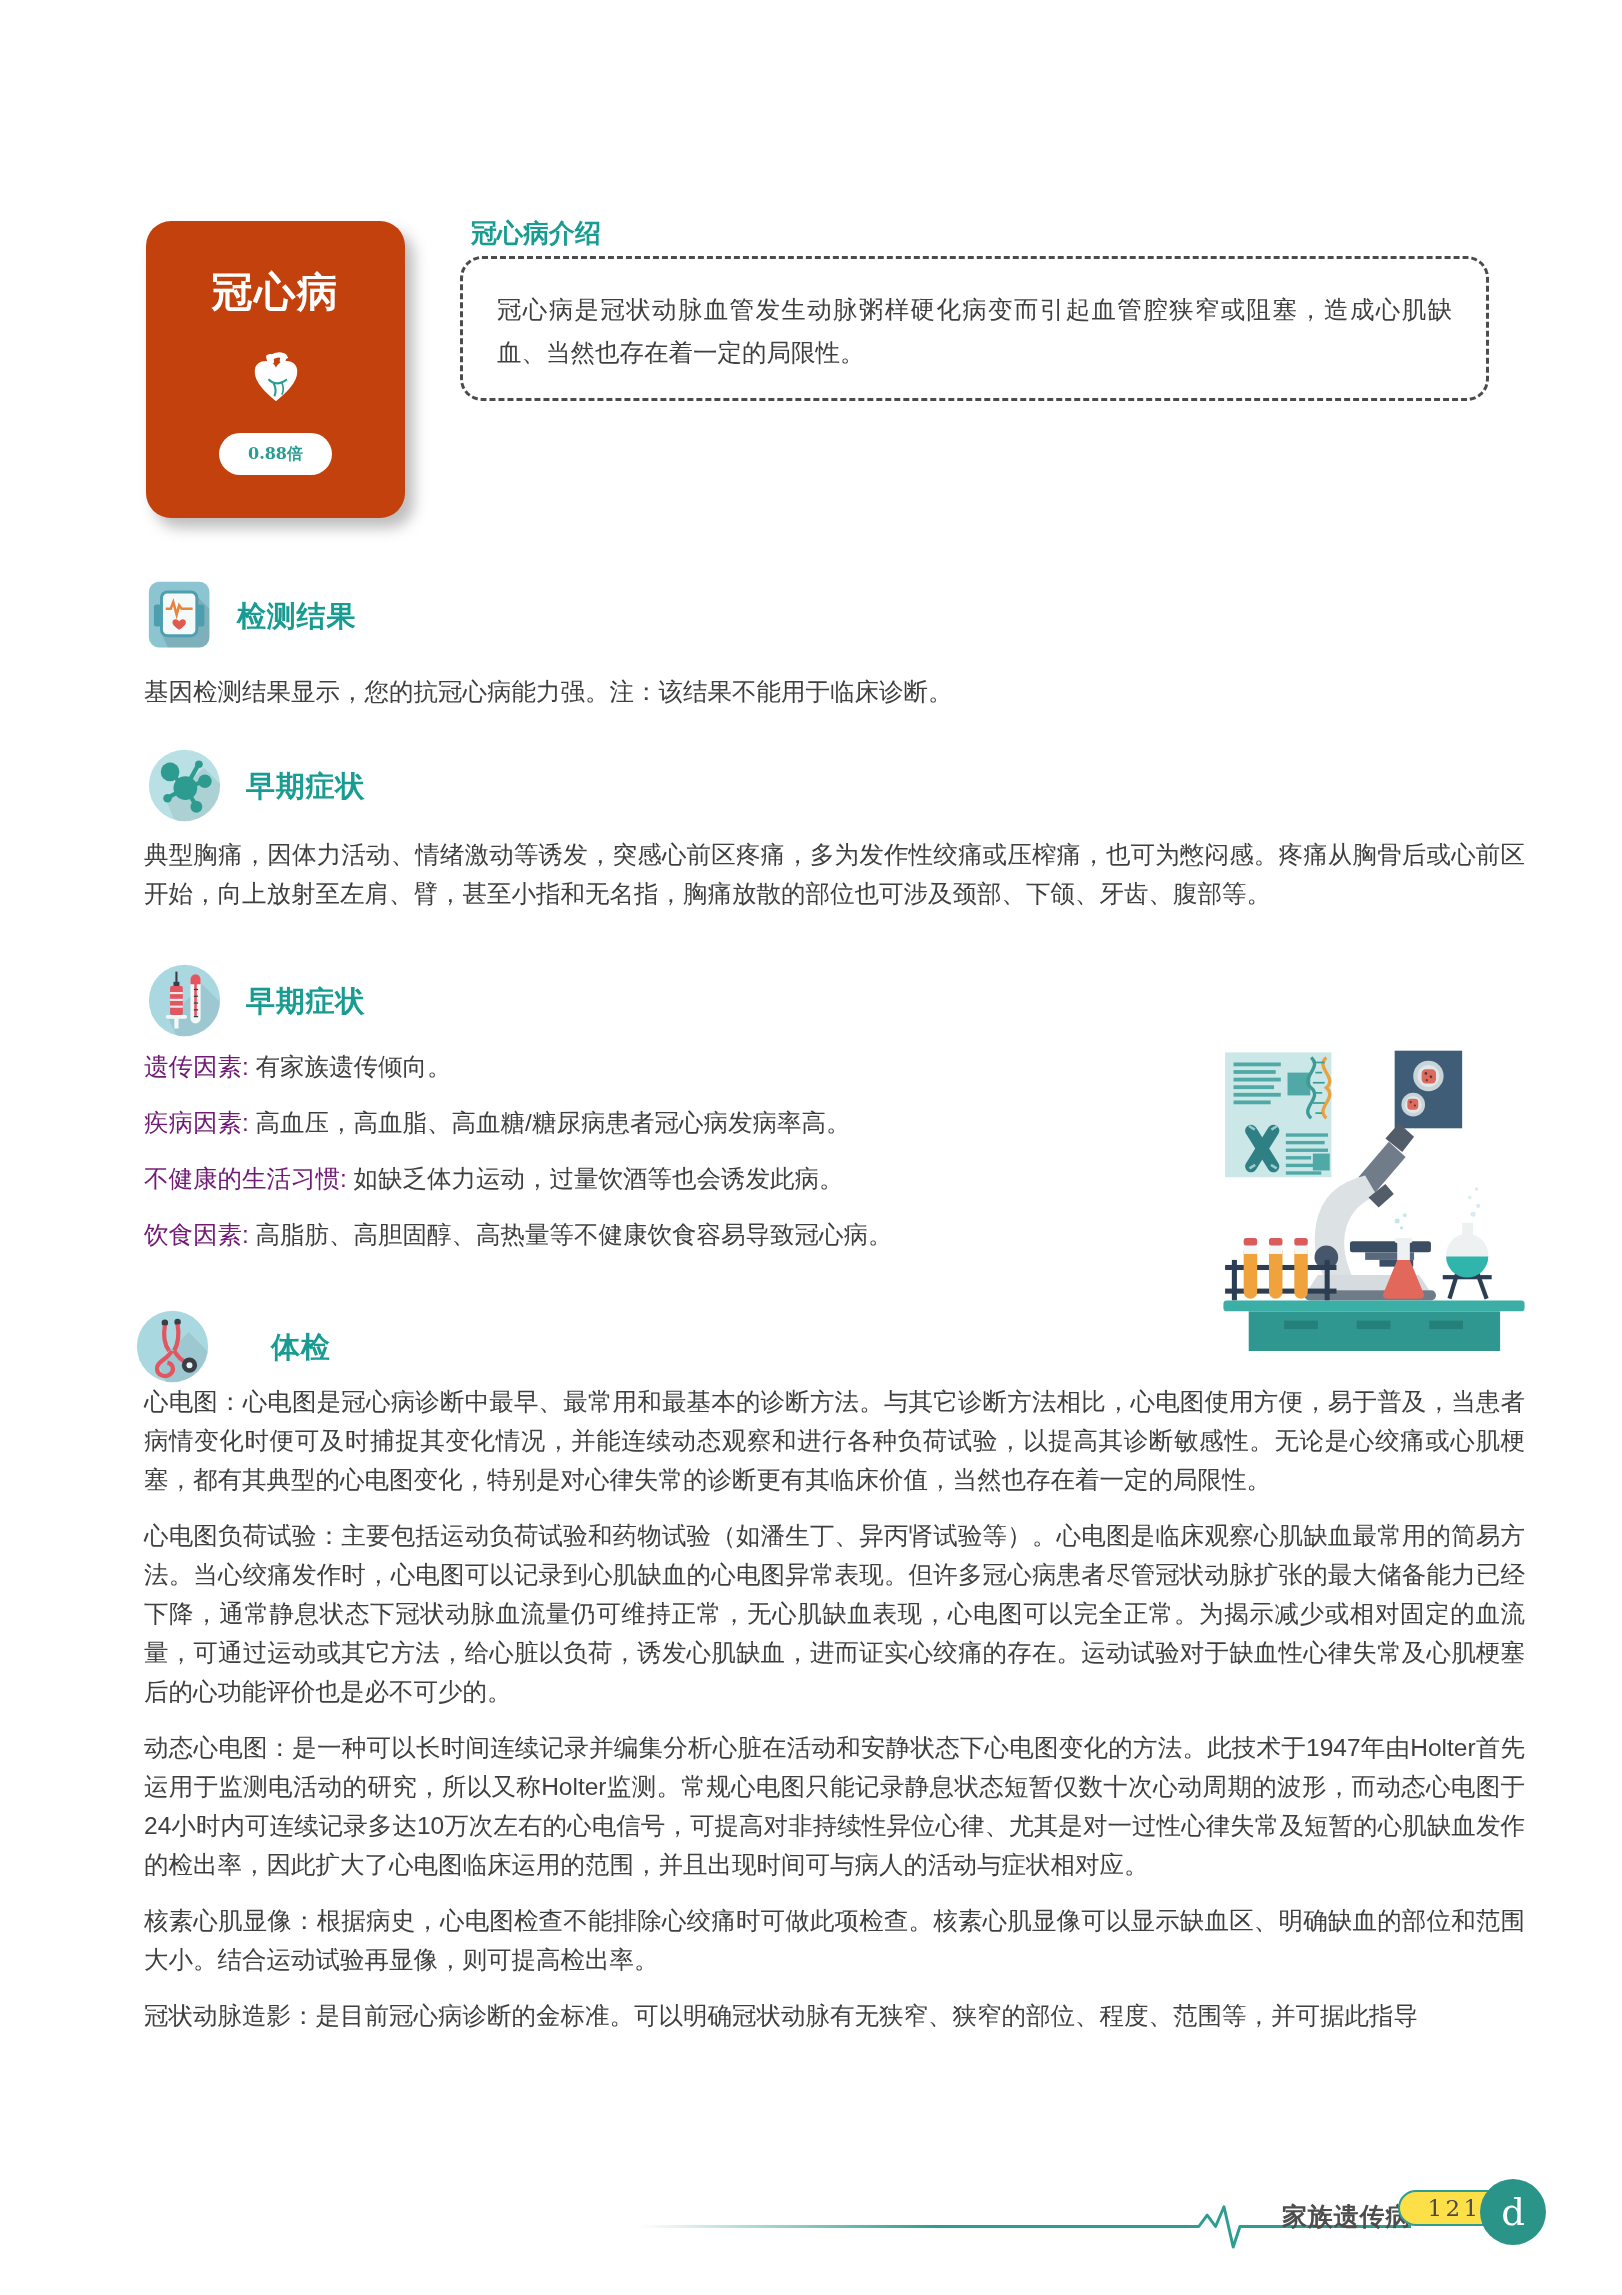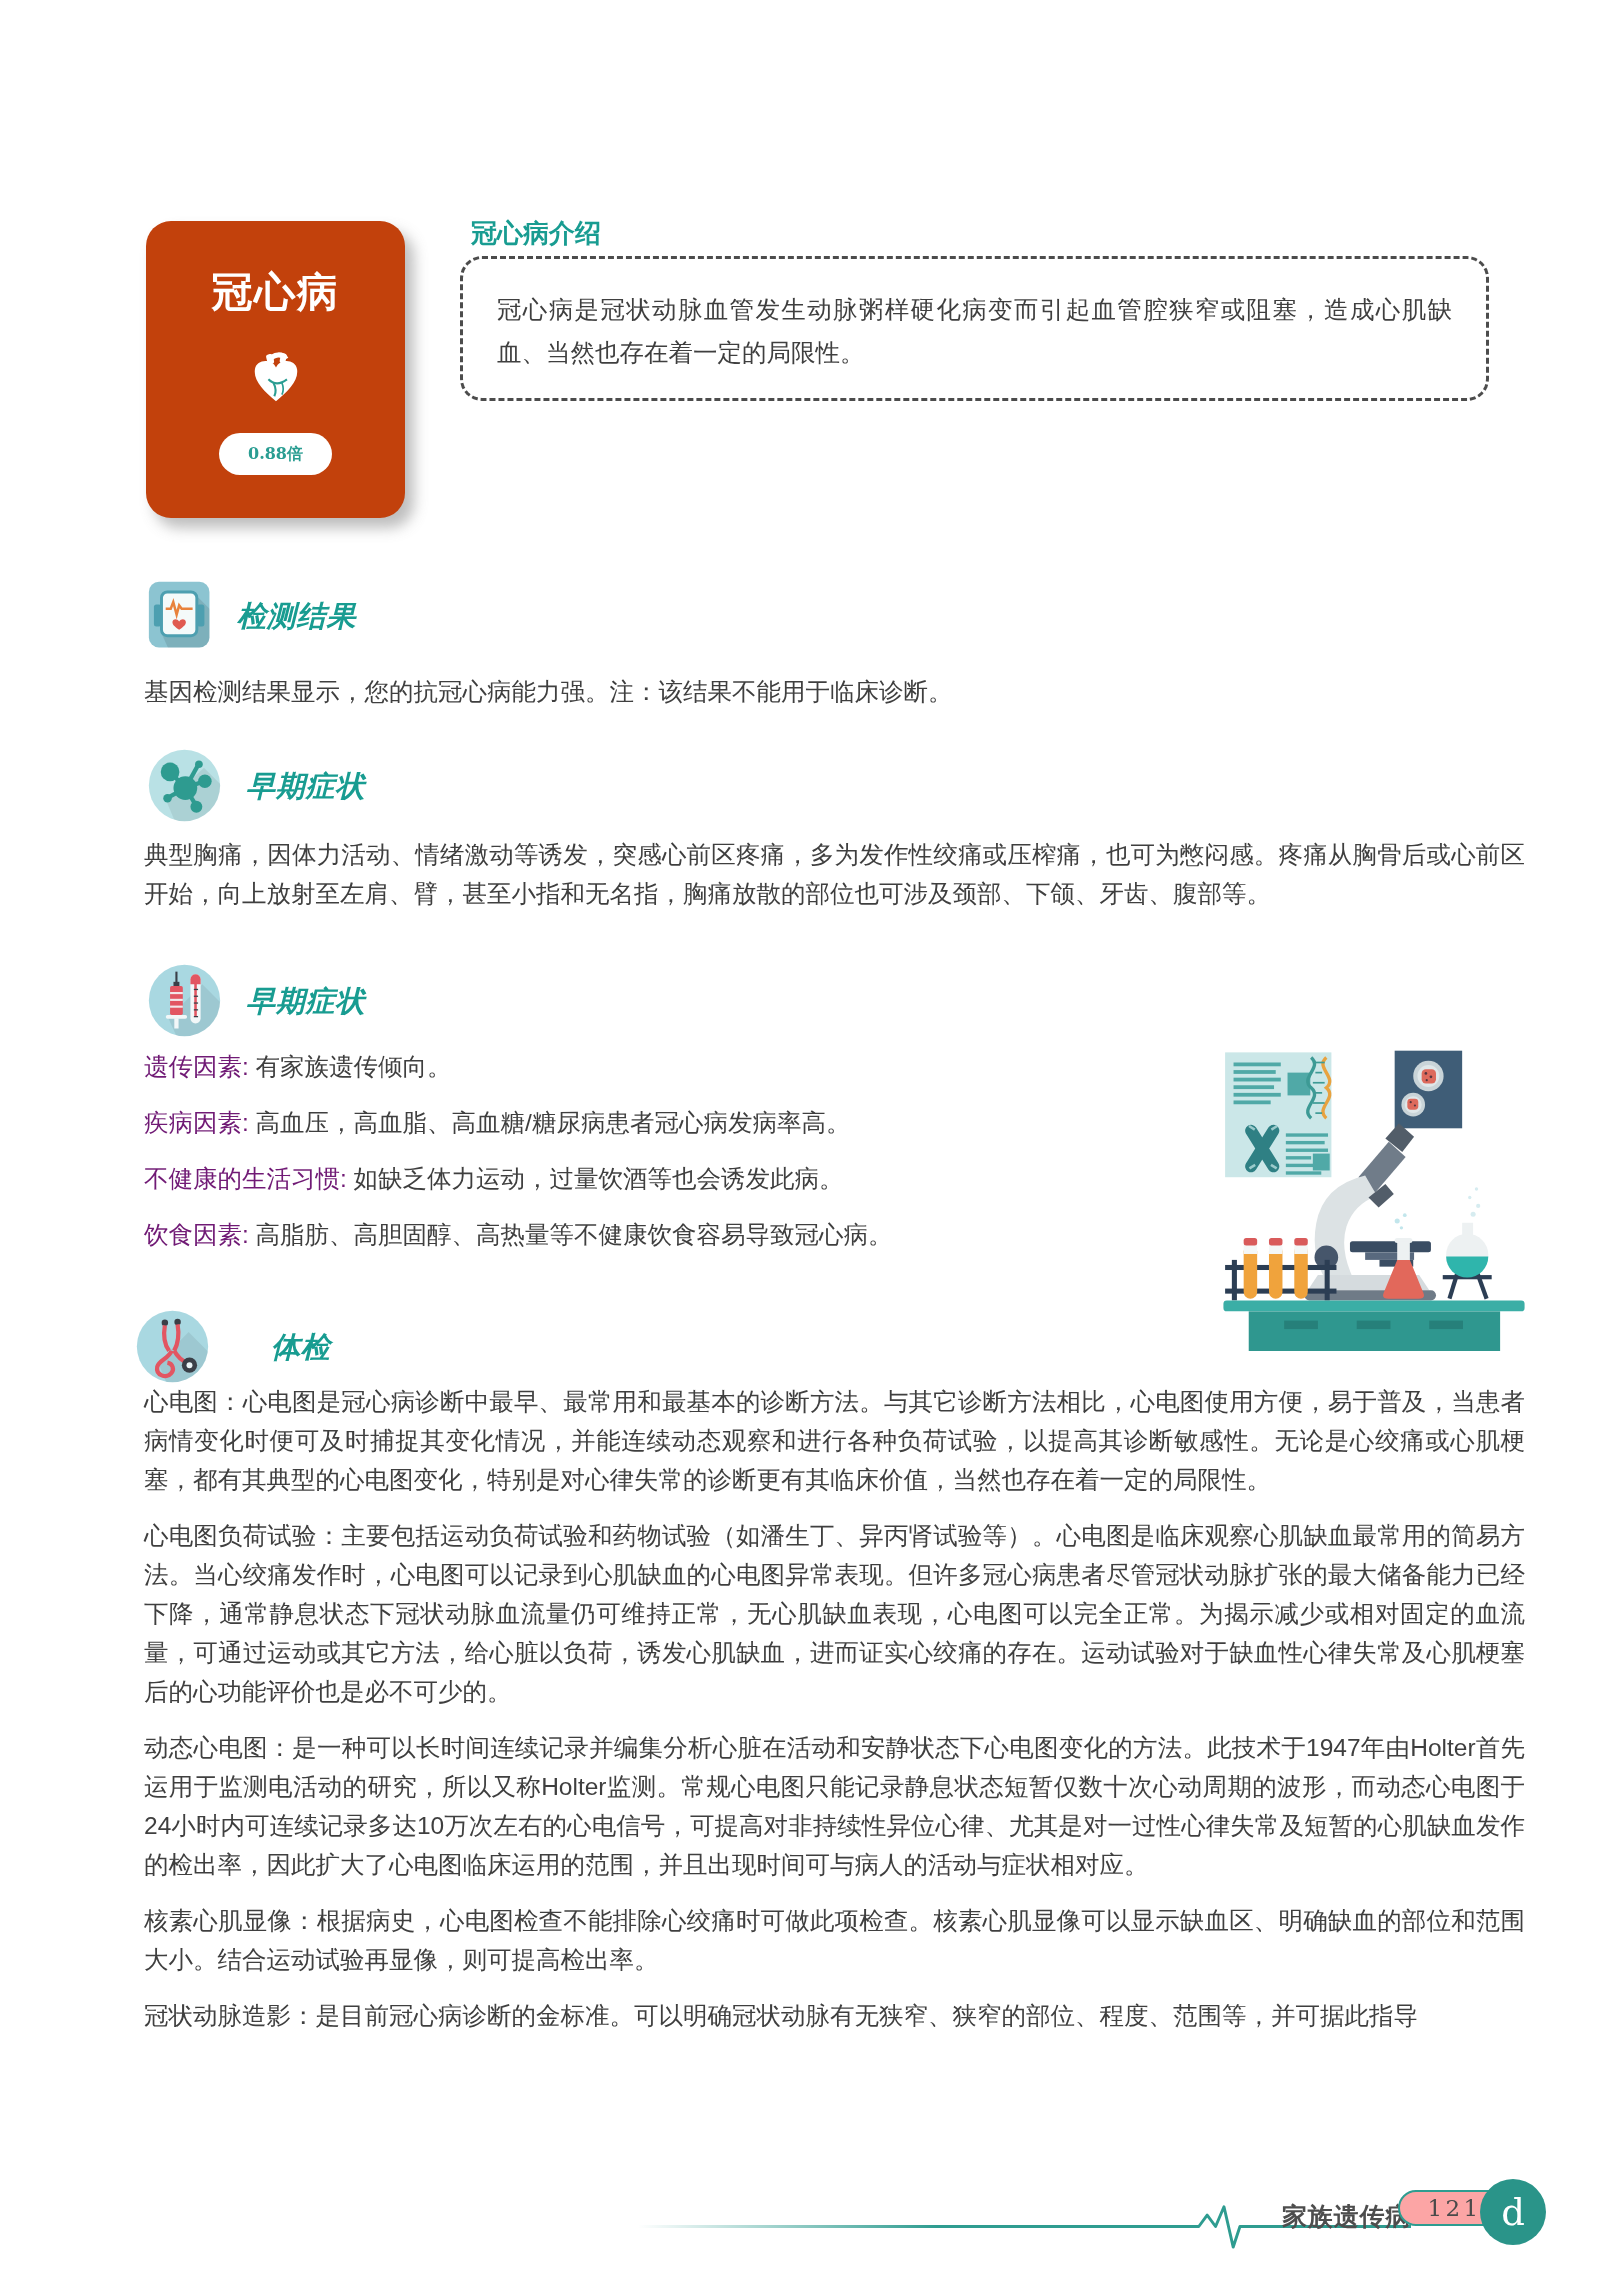--- a/index.html
+++ b/index.html
@@ -18,21 +18,21 @@
     font-family:"DejaVu Serif", serif; font-weight:700; font-size:16px; color:#2A9D92; }
 
   
   .intro-heading { position:absolute; left:471px; top:216px; font-size:26px; font-weight:700; color:#189C91; }
   .intro-box { position:absolute; left:460px; top:256px; width:1029px; height:145px;
     border:3.4px dashed #4c4c4c; border-radius:22px; padding:29px 34px 0 34px;
     font-size:24.5px; line-height:43px; color:#3f3f3f; text-align:justify; }
 
   
   .section-header { position:absolute; display:flex; align-items:center; }
-  .section-title { font-size:29px; font-weight:700; color:#189C91; margin-left:25px; letter-spacing:0.8px;font-style:italic; }
+  .section-title { font-size:29px; font-weight:700; color:#189C91; margin-left:25px; letter-spacing:0.8px; }
   .hdr-1 { left:148px; top:581px; }
   .hdr-2 { left:148px; top:749px; }
   .hdr-3 { left:148px; top:964px; }
   .hdr-4 { left:136px; top:1310px;gap:37px; }
 
   .body-text { position:absolute; left:144px; width:1381px; font-size:24.5px; line-height:39px;
     color:#3f3f3f; text-align:justify; }
   .t-1 { top:672px; }
   .t-2 { top:835px; }
 
@@ -48,21 +48,21 @@
 
   
   .lab-illustration { position:absolute; left:1223px; top:1049px; }
 
   
   .footer-line-left { position:absolute; left:638px; top:2225px; width:542px; height:2.5px;
     background:linear-gradient(to right, rgba(46,156,144,0), #2E9C90 55%); }
   .footer-pulse { position:absolute; left:1180px; top:2195px; }
   .footer-line-right { position:absolute; left:1250px; top:2225px; width:161px; height:2.5px; background:#2E9C90; }
   .footer-label { position:absolute; left:1282px; top:2200px; font-size:25px; font-weight:700; color:#4d4d4d; letter-spacing:0.8px; }
-  .footer-pill { position:absolute; left:1398px; top:2190px; width:137px; height:36px; background:#fca5a5;
+  .footer-pill { position:absolute; left:1398px; top:2190px; width:137px; height:36px; background:#fde047;
     border:2.5px solid #2E9C90; border-radius:18.6px; display:flex; align-items:center; justify-content:center;
     font-family:"DejaVu Serif", serif; font-size:23px; color:#4a4a4a; letter-spacing:3.4px; padding-right:24px; }
   .footer-circle { position:absolute; left:1480px; top:2179px; width:66px; height:66px; border-radius:50%;
     background:#2A9489; display:flex; align-items:center; justify-content:center;
     font-family:"DejaVu Serif", serif; font-size:37px; color:#ffffff; }
 </style>
 </head>
 <body>
 
 <div class="page">

